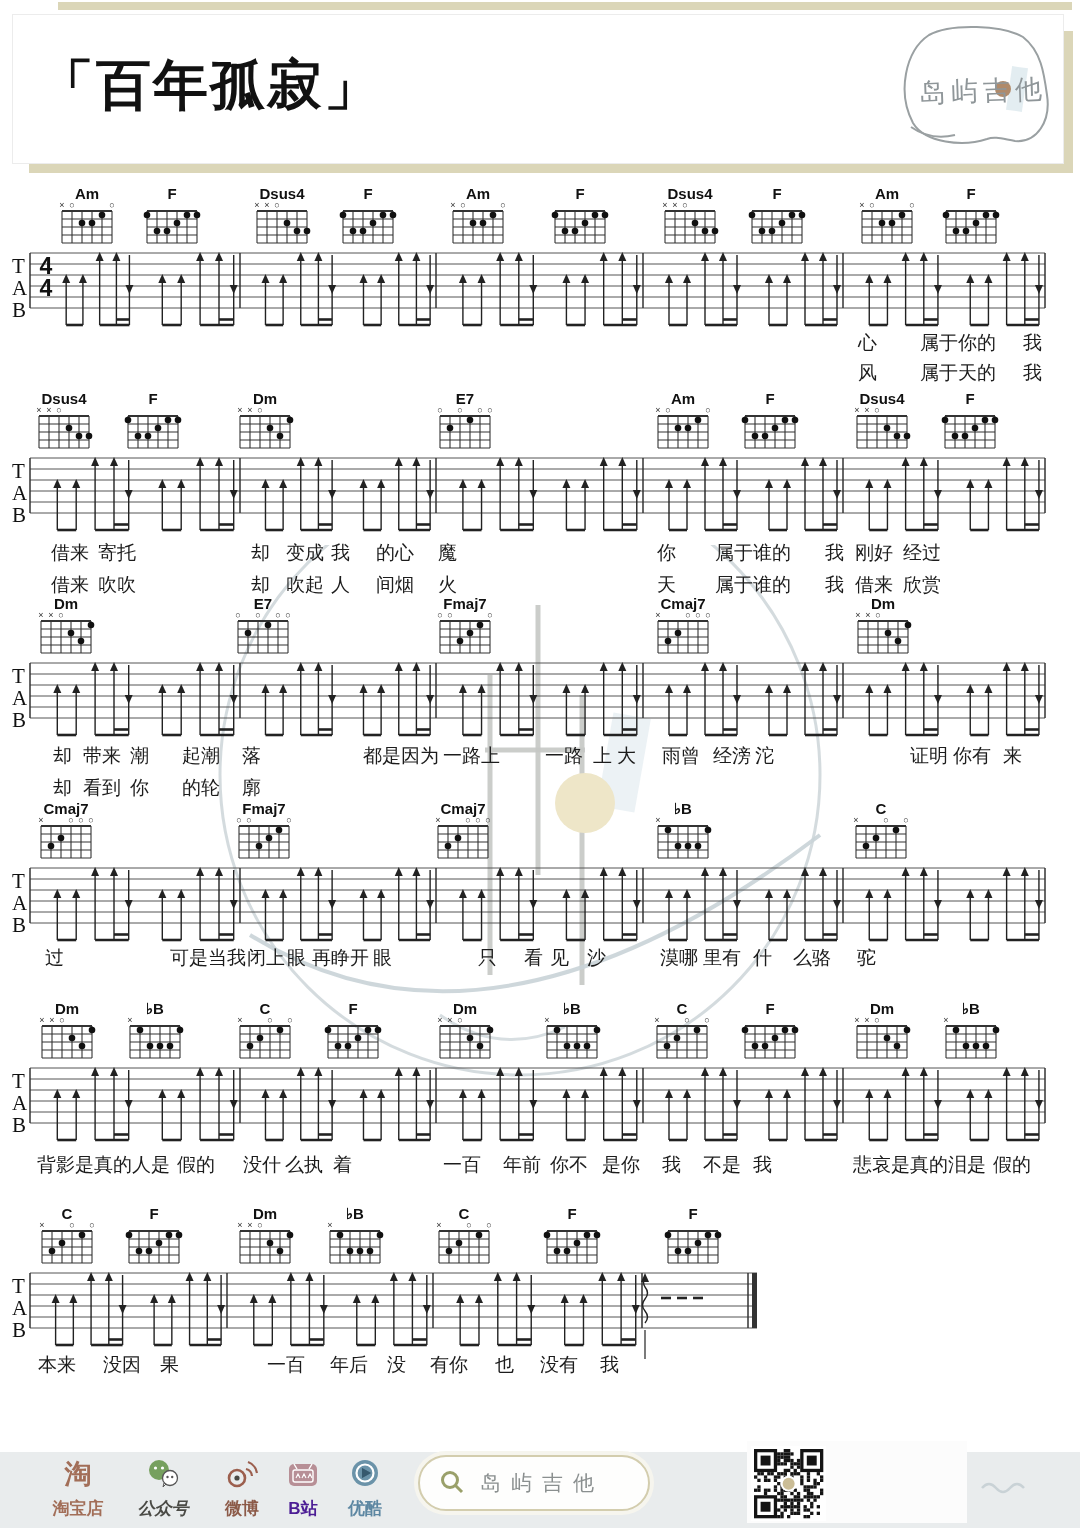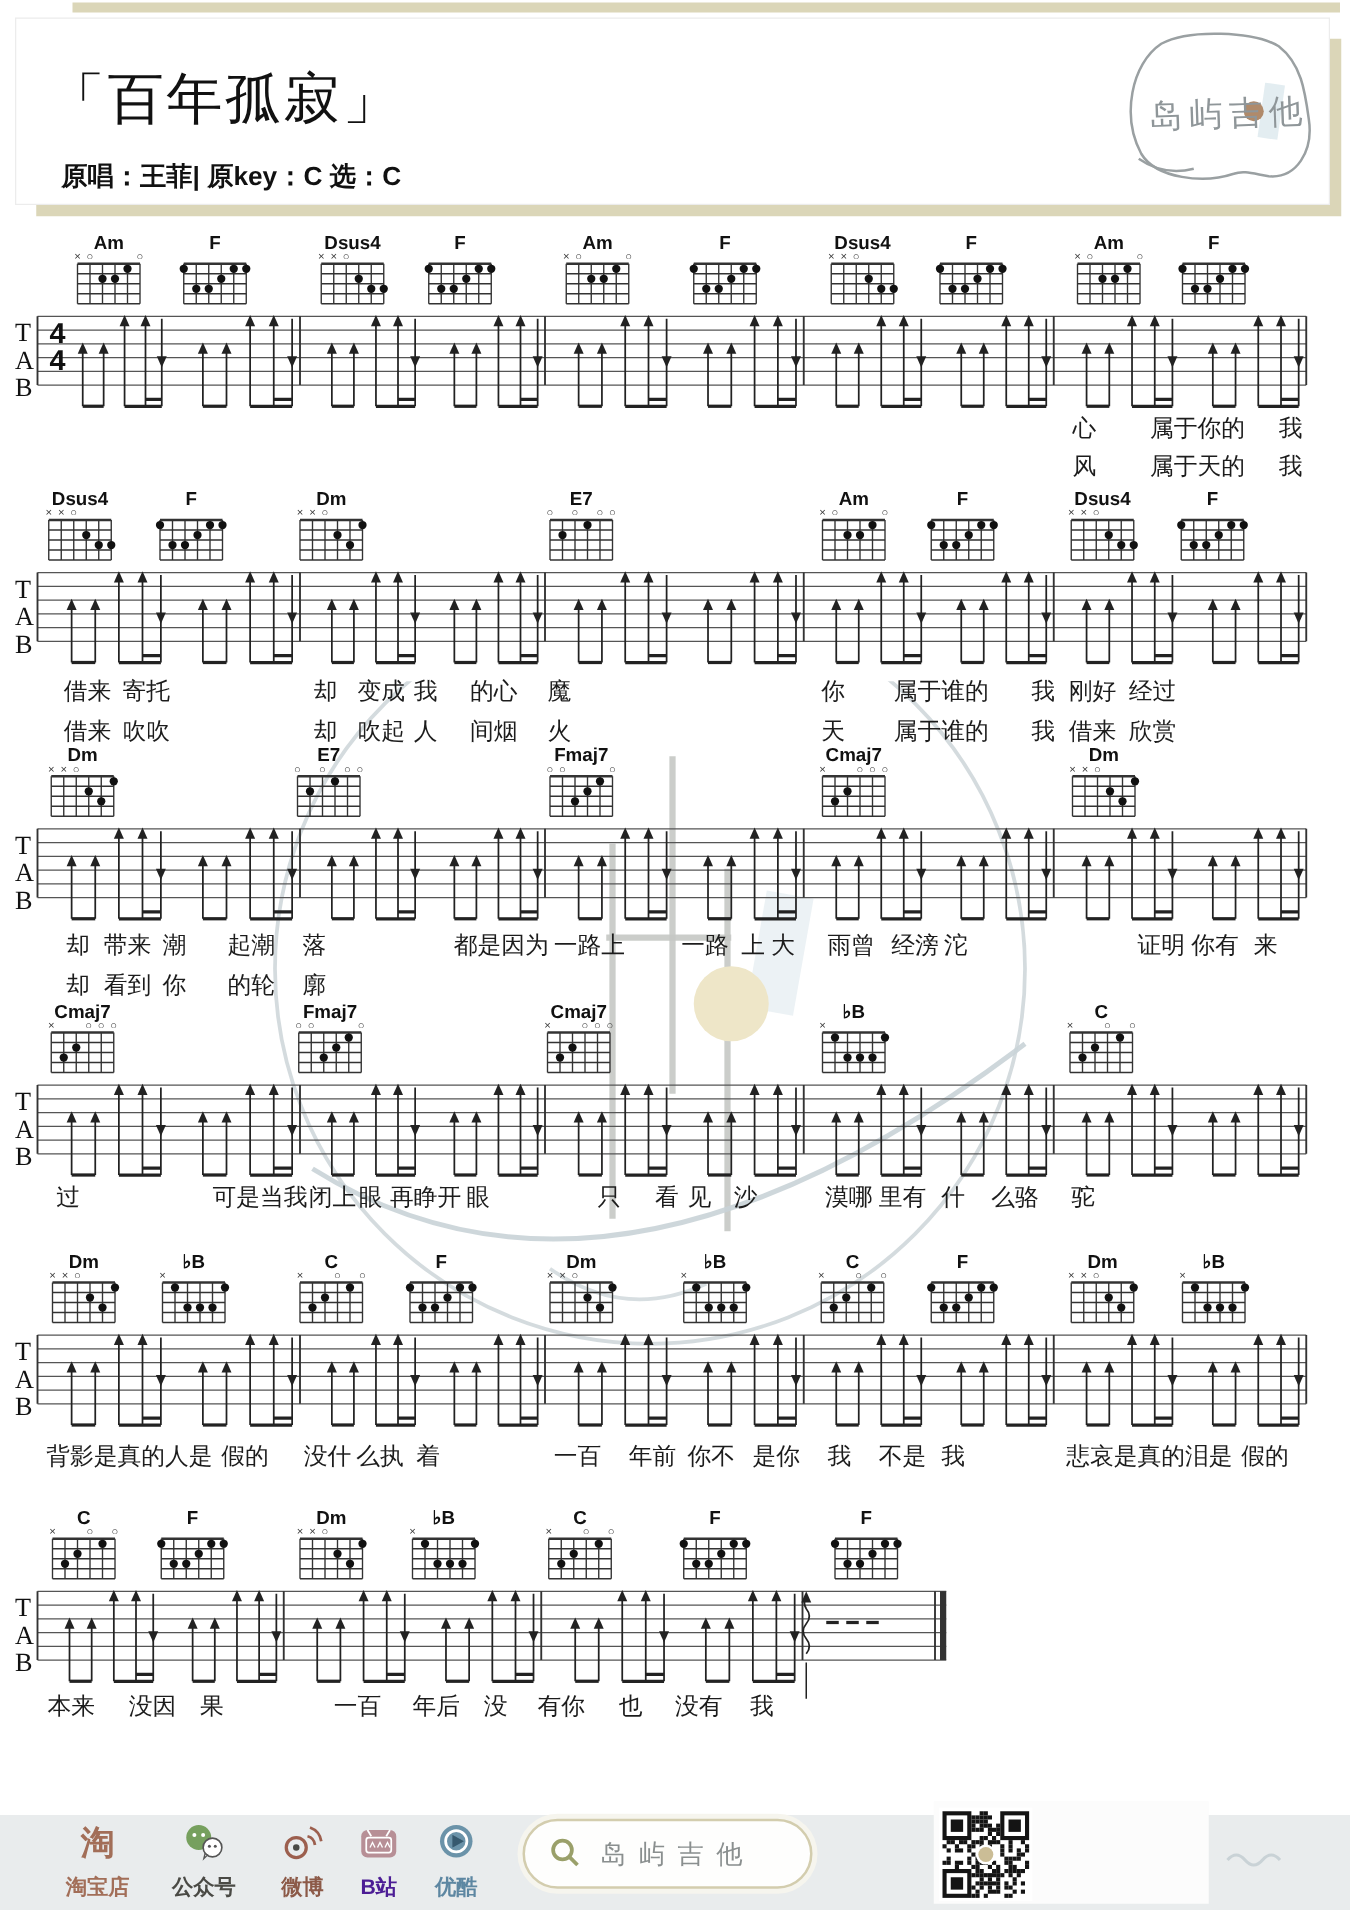--- a/index.html
+++ b/index.html
@@ -1,21 +1,21 @@
 <!DOCTYPE html>
 <html><head>
 <meta charset="utf-8">
 <style>
   html,body{margin:0;padding:0;background:#fff;}
   .page{position:relative;width:1080px;height:1528px;background:#fff;overflow:hidden;
         font-family:"Liberation Sans",sans-serif;color:#111;}
   .top-strip{position:absolute;left:58px;top:2px;width:1014px;height:8px;background:#dbd6b8;z-index:2;}
   .card{position:absolute;left:12px;top:14px;width:1050px;height:148px;background:#fff;
         border:1px solid #ececec;box-shadow:13px 13px 0 -4px #dbd6b8;z-index:3;}
-  .title{position:absolute;left:26px;top:34px;font-size:45px;font-weight:400;letter-spacing:2px;}
+  .title{position:absolute;left:26px;top:34px;font-size:55px;font-weight:700;letter-spacing:2px;}
   .credits{position:absolute;left:322px;top:72px;font-size:21px;font-weight:600;}
   .meta{position:absolute;left:36px;top:112px;font-size:21px;font-weight:600;}
   .logo{position:absolute;left:878px;top:8px;width:170px;height:130px;}
   .logo span{position:absolute;left:28px;top:50px;font-size:27px;color:#8f9699;letter-spacing:5px;
              transform:rotate(-2deg);}
   #watermark{position:absolute;left:190px;top:545px;z-index:1;pointer-events:none;}
   #score{position:absolute;left:0;top:0;width:956px;height:1452px;z-index:2;}
   #score svg{position:absolute;overflow:visible;}
   .lyric{position:absolute;font-size:19px;color:#1c1c1c;white-space:nowrap;z-index:2;}
   .footer{position:absolute;left:0;top:1452px;width:1080px;height:76px;background:#e9eced;z-index:3;}
@@ -31,21 +31,20 @@
   .qr-cap div{margin-top:6px;}
 </style>
 </head>
 <body>
 
 <div class="page">
   <div class="top-strip"></div>
 
   <header class="card">
     <div class="title">「百年孤寂」</div>
-    <div class="meta">原唱：王菲| 原key：C 选：C</div>
     <div class="logo">
       <svg width="170" height="130">
         <path d="M38,12 C14,28 6,70 22,100 C34,120 72,124 96,116 C104,113 112,116 124,118 C146,120 160,98 156,72 C153,50 150,28 132,14 C112,2 60,0 38,12 Z" fill="#fff" stroke="#9aa0a2" stroke-width="2"></path>
         <rect x="118" y="44" width="16" height="44" fill="#dce8ee" opacity="0.8" transform="rotate(8 126 66)"></rect>
         <circle cx="112" cy="66" r="8" fill="#b08a6a"></circle>
         <path d="M20,104 q20,14 44,8" fill="none" stroke="#9aa0a2" stroke-width="2"></path>
       </svg>
       <span>岛屿吉他</span>
     </div>
   </header>
@@ -1893,21 +1892,21 @@
       <span class="lyric" style="left:495px;top:1352px">也</span>
       <span class="lyric" style="left:540px;top:1352px">没有</span>
       <span class="lyric" style="left:600px;top:1352px">我</span>
     </main>
 
   <footer class="footer">
     <div id="social">
         <div class="social-item" style="left: 48px; width: 60px;"><span><svg width="36" height="36">
               <text x="18" y="27" text-anchor="middle" font-size="27" font-weight="700" fill="#a26e58">淘</text>
             </svg></span><span class="lbl" style="color:#a26e58">淘宝店</span></div>
-        <div class="social-item" style="left: 133px; width: 60px;"><span><svg width="36" height="36">
+        <div class="social-item" style="left: 133px; width: 60px; font-style: italic;"><span><svg width="36" height="36">
               <circle cx="14" cy="14" r="10" fill="#76a05e"></circle>
               <circle cx="10.5" cy="12" r="1.6" fill="#fff"></circle>
               <circle cx="17.5" cy="12" r="1.6" fill="#fff"></circle>
               <circle cx="25" cy="22" r="7.5" fill="#fff" stroke="#555" stroke-width="1.3"></circle>
               <circle cx="22.5" cy="21" r="1.2" fill="#555"></circle>
               <circle cx="27.2" cy="21" r="1.2" fill="#555"></circle>
               <path d="M21,28 l-3,3 l1,-4 z" fill="#fff" stroke="#555" stroke-width="1"></path>
             </svg></span><span class="lbl" style="color:#4a4a45">公众号</span></div>
         <div class="social-item" style="left: 212px; width: 60px;"><span><svg width="36" height="36">
               <circle cx="13" cy="22" r="8" fill="none" stroke="#9c5f4e" stroke-width="2.6"></circle>

